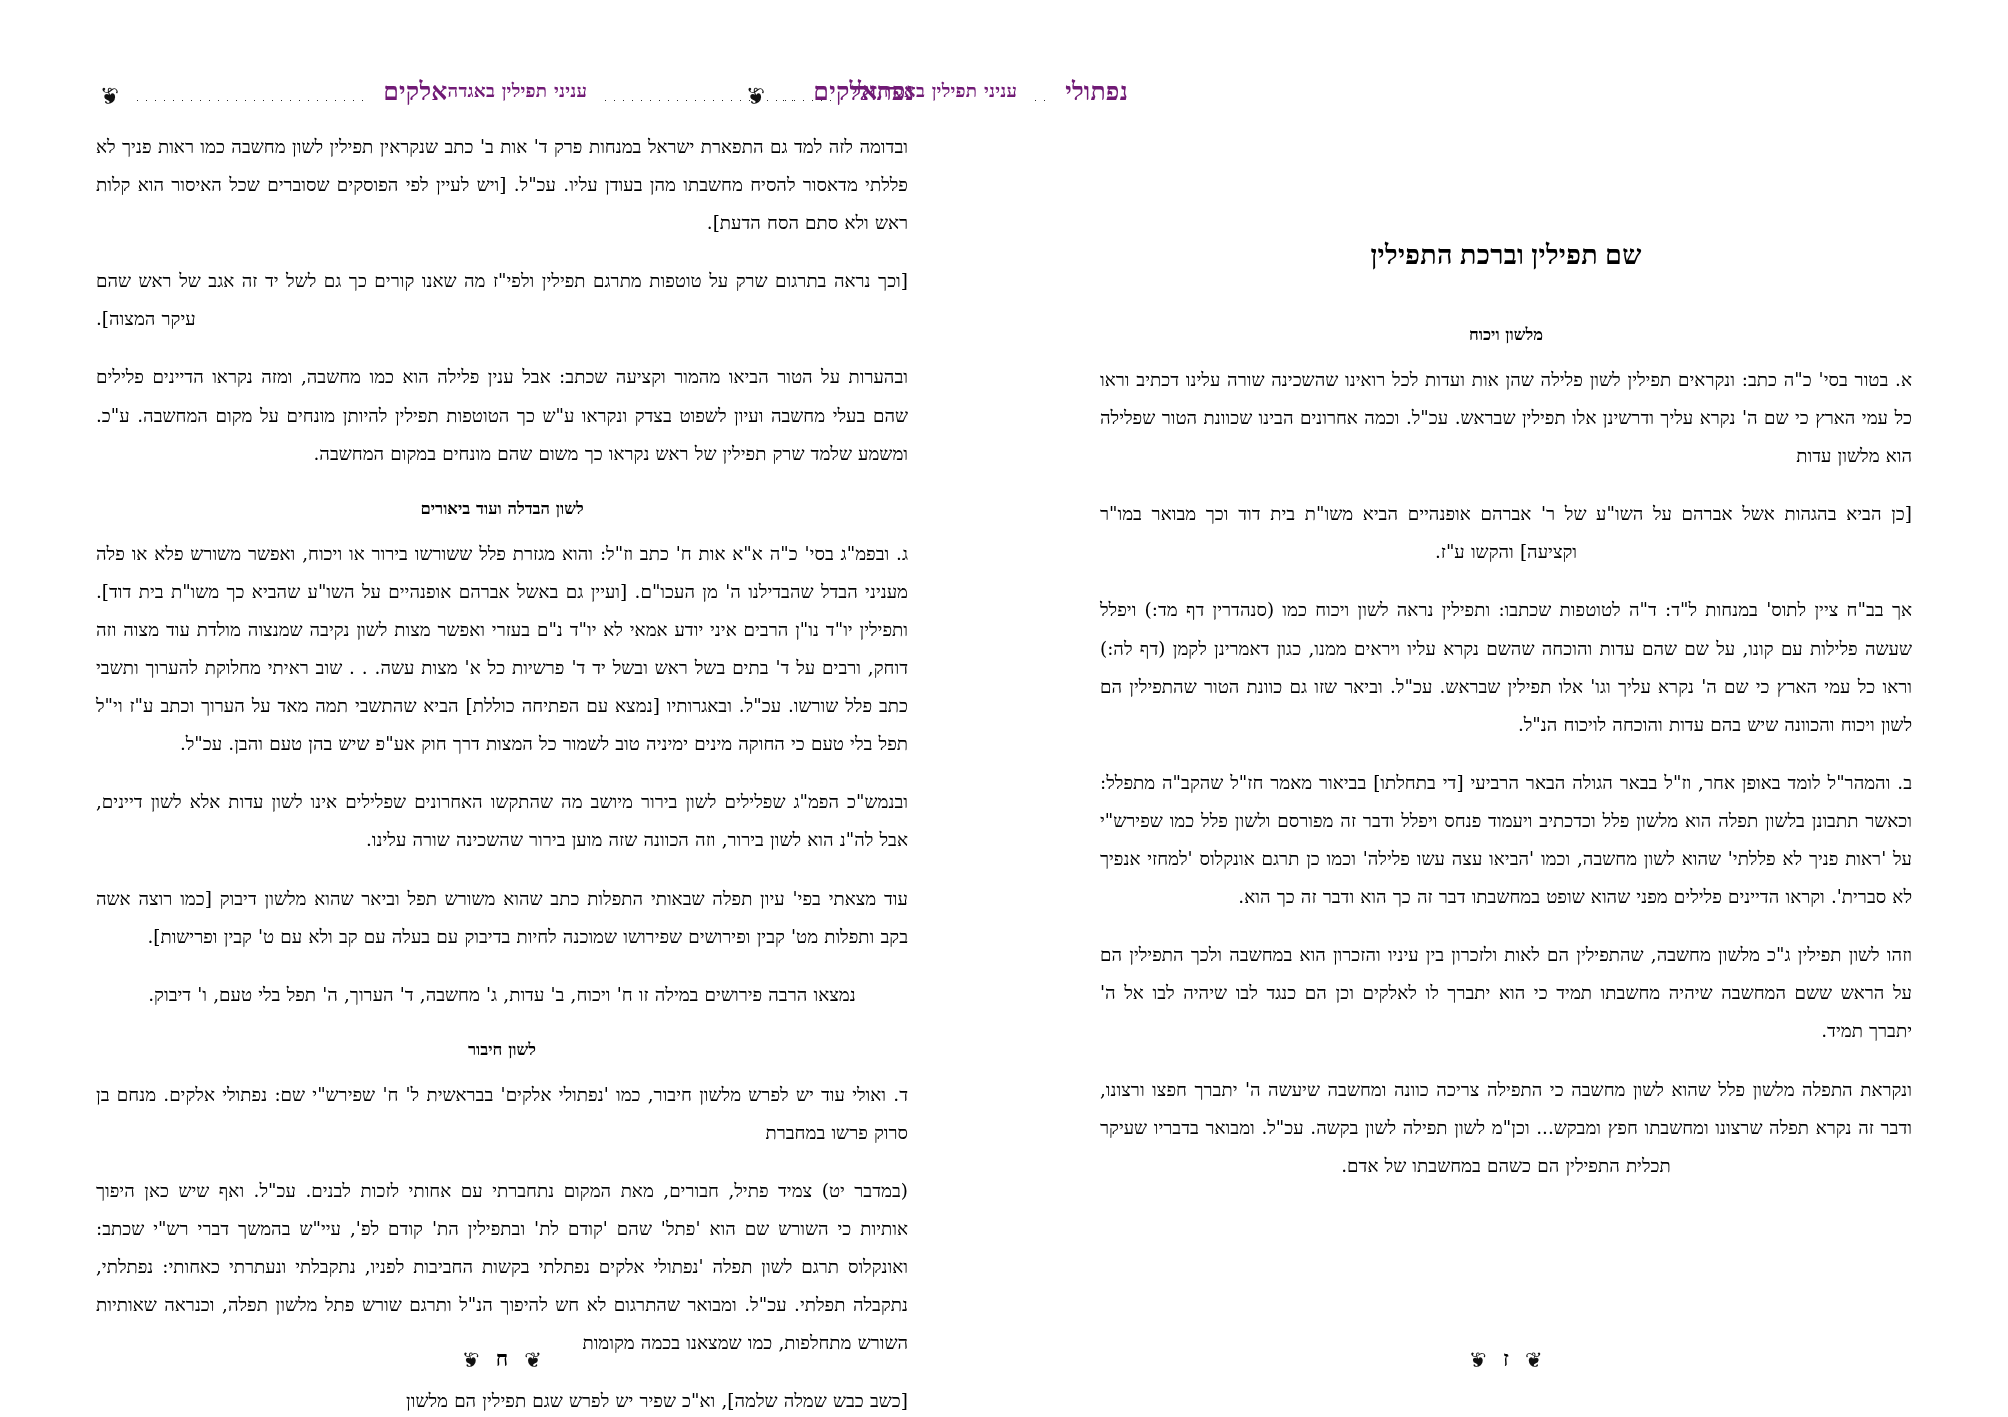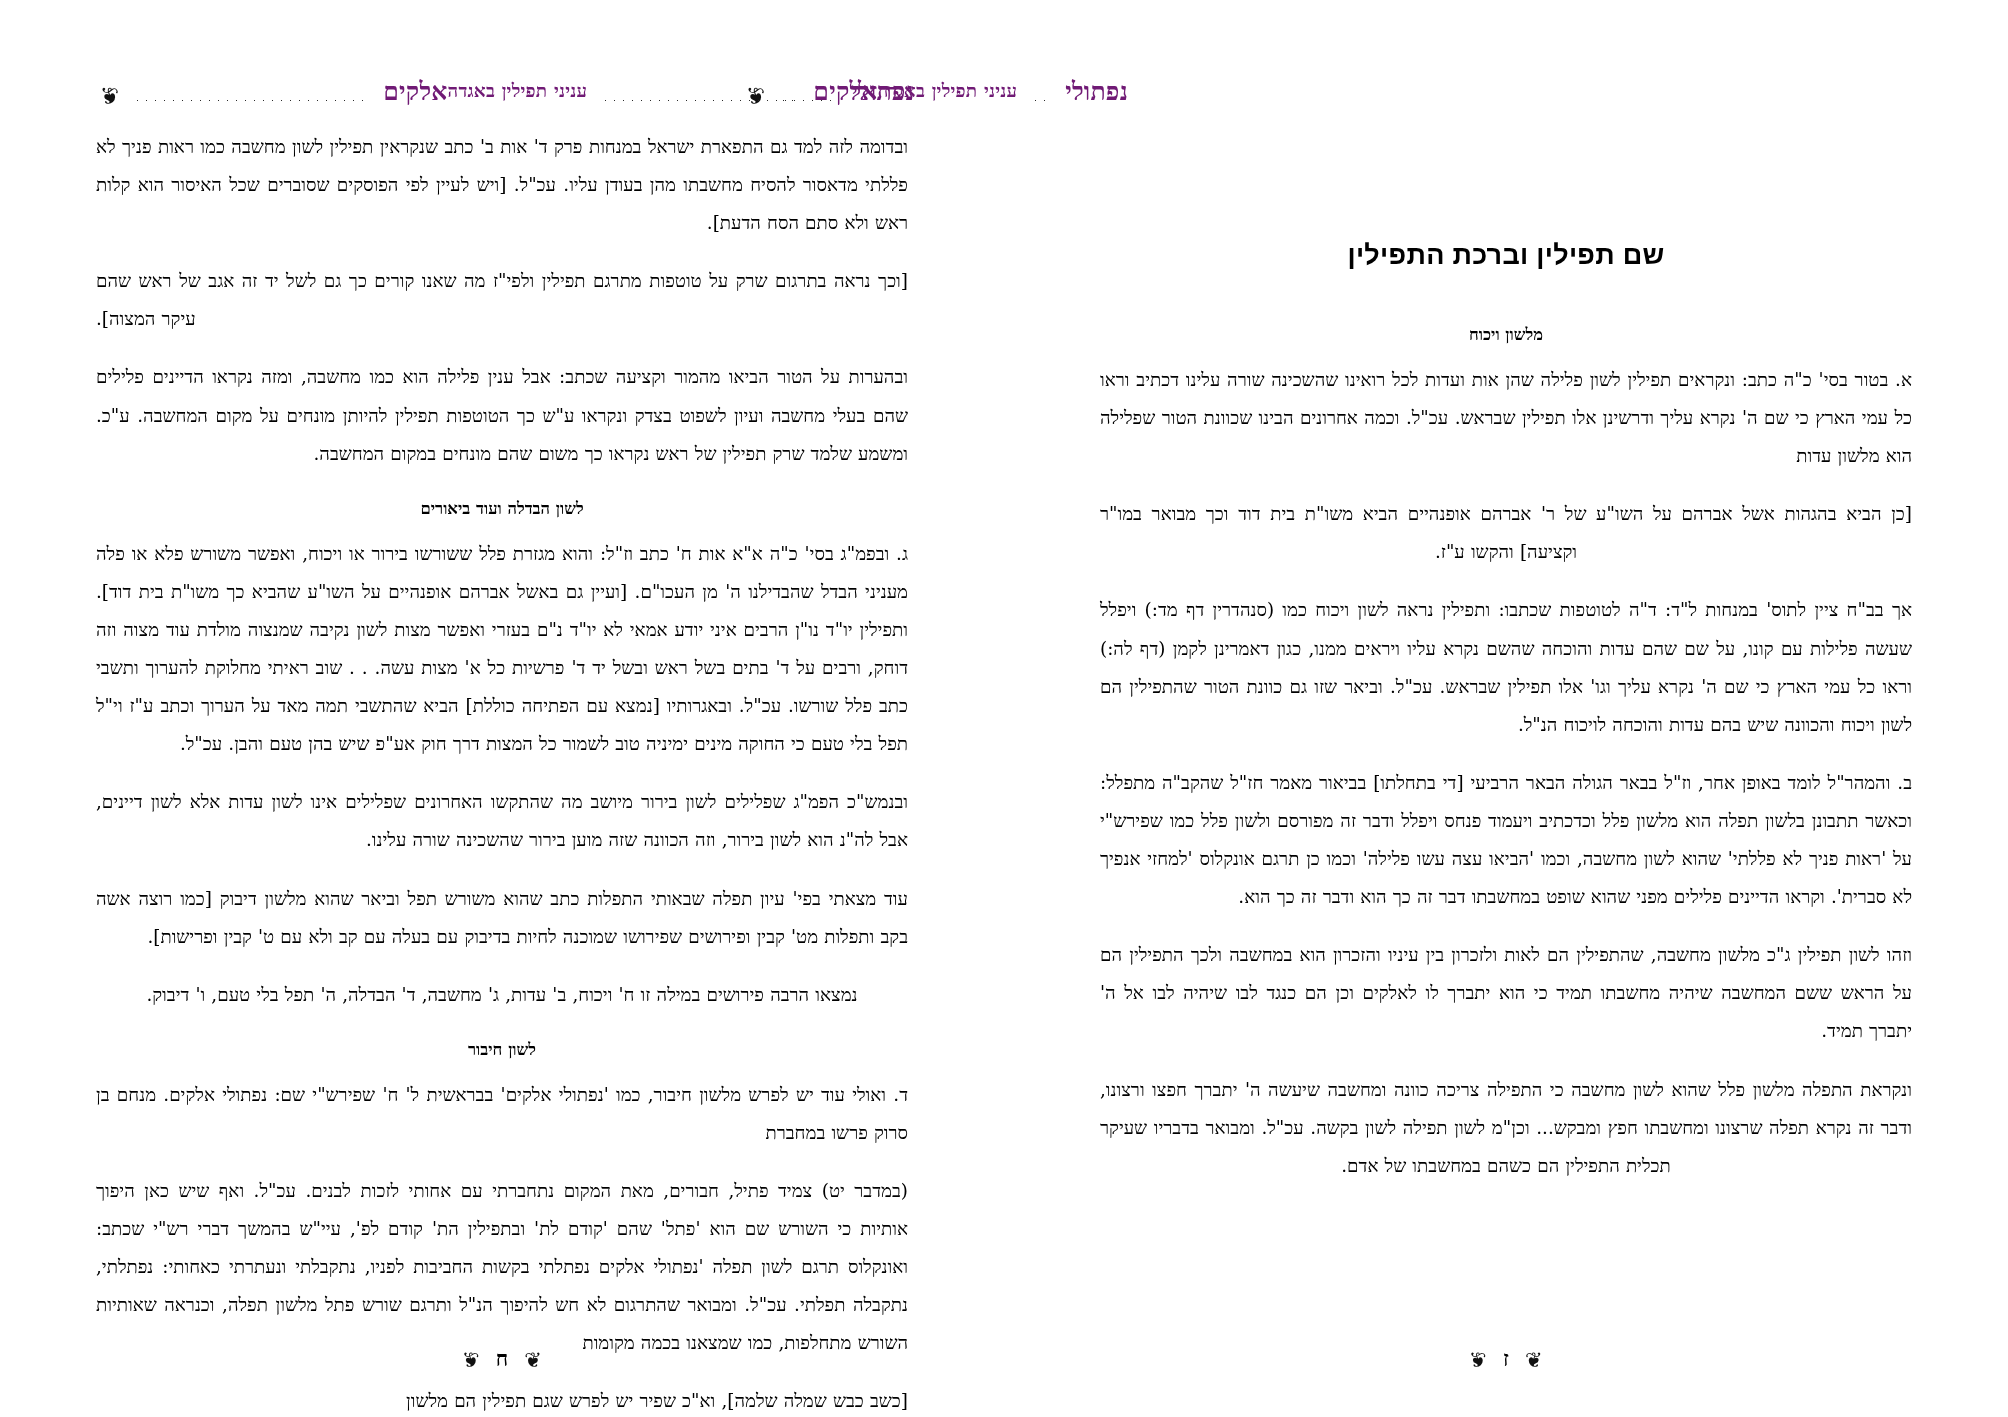--- a/index.html
+++ b/index.html
@@ -86,21 +86,21 @@
     display: inline-block;
     position: relative;
     top: 5px;
     color: #111;
     font-size: 23px;
     line-height: 1;
     transform: scaleX(-1);
   }
 
   .page-title {
-    font-family: Liberation Sans, sans-serif;
+    font-family: Liberation Serif, serif;
     font-weight: bold;
     font-size: 27px;
     text-align: center;
     margin: 0 0 54px 0;
     letter-spacing: 0.3px;
   }
 
   .sub {
     font-family: "DejaVu Serif", "Liberation Serif", serif;
     font-weight: bold;
@@ -263,21 +263,21 @@
 
         <p class="para">ובדומה לזה למד גם התפארת ישראל במנחות פרק ד' אות ב' כתב שנקראין תפילין לשון מחשבה כמו ראות פניך לא פללתי מדאסור להסיח מחשבתו מהן בעודן עליו. עכ"ל. [ויש לעיין לפי הפוסקים שסוברים שכל האיסור הוא קלות ראש ולא סתם הסח הדעת].</p>
         <p class="para note last-left">[וכך נראה בתרגום שרק על טוטפות מתרגם תפילין ולפי"ז מה שאנו קורים כך גם לשל יד זה אגב של ראש שהם עיקר המצוה].</p>
         <p class="para">ובהערות על הטור הביאו מהמור וקציעה שכתב: אבל ענין פלילה הוא כמו מחשבה, ומזה נקראו הדיינים פלילים שהם בעלי מחשבה ועיון לשפוט בצדק ונקראו ע"ש כך הטוטפות תפילין להיותן מונחים על מקום המחשבה. ע"כ. ומשמע שלמד שרק תפילין של ראש נקראו כך משום שהם מונחים במקום המחשבה.</p>
 
         <h3 class="sub2">לשון הבדלה ועוד ביאורים</h3>
 
         <p class="para">ג. ובפמ"ג בסי' כ"ה א"א אות ח' כתב וז"ל: והוא מגזרת פלל ששורשו בירור או ויכוח, ואפשר משורש פלא או פלה מעניני הבדל שהבדילנו ה' מן העכו"ם. [ועיין גם באשל אברהם אופנהיים על השו"ע שהביא כך משו"ת בית דוד]. ותפילין יו"ד נו"ן הרבים איני יודע אמאי לא יו"ד נ"ם בעזרי ואפשר מצות לשון נקיבה שמנצוה מולדת עוד מצוה וזה דוחק, ורבים על ד' בתים בשל ראש ובשל יד ד' פרשיות כל א' מצות עשה. . . שוב ראיתי מחלוקת להערוך ותשבי כתב פלל שורשו. עכ"ל. ובאגרותיו [נמצא עם הפתיחה כוללת] הביא שהתשבי תמה מאד על הערוך וכתב ע"ז וי"ל תפל בלי טעם כי החוקה מינים ימיניה טוב לשמור כל המצות דרך חוק אע"פ שיש בהן טעם והבן. עכ"ל.</p>
         <p class="para">ובנמש"כ הפמ"ג שפלילים לשון בירור מיושב מה שהתקשו האחרונים שפלילים אינו לשון עדות אלא לשון דיינים, אבל לה"נ הוא לשון בירור, וזה הכוונה שזה מוען בירור שהשכינה שורה עלינו.</p>
         <p class="para">עוד מצאתי בפי' עיון תפלה שבאותי התפלות כתב שהוא משורש תפל וביאר שהוא מלשון דיבוק [כמו רוצה אשה בקב ותפלות מט' קבין ופירושים שפירושו שמוכנה לחיות בדיבוק עם בעלה עם קב ולא עם ט' קבין ופרישות].</p>
-        <p class="para last-center">נמצאו הרבה פירושים במילה זו ח' ויכוח, ב' עדות, ג' מחשבה, ד' הבדלה, ה' תפל בלי טעם, ו' דיבוק.</p>
+        <p class="para last-center">נמצאו הרבה פירושים במילה זו ח' ויכוח, ב' עדות, ג' מחשבה, ד' הערוך, ה' תפל בלי טעם, ו' דיבוק.</p>
 
         <h3 class="sub2">לשון חיבור</h3>
 
         <p class="para">ד. ואולי עוד יש לפרש מלשון חיבור, כמו 'נפתולי אלקים' בבראשית ל' ח' שפירש"י שם: נפתולי אלקים. מנחם בן סרוק פרשו במחברת</p>
         <p class="para">(במדבר יט) צמיד פתיל, חבורים, מאת המקום נתחברתי עם אחותי לזכות לבנים. עכ"ל. ואף שיש כאן היפוך אותיות כי השורש שם הוא 'פתל' שהם 'קודם לת' ובתפילין הת' קודם לפ', עיי"ש בהמשך דברי רש"י שכתב: ואונקלוס תרגם לשון תפלה 'נפתולי אלקים נפתלתי בקשות החביבות לפניו, נתקבלתי ונעתרתי כאחותי: נפתלתי, נתקבלה תפלתי. עכ"ל. ומבואר שהתרגום לא חש להיפוך הנ"ל ותרגם שורש פתל מלשון תפלה, וכנראה שאותיות השורש מתחלפות, כמו שמצאנו בכמה מקומות</p>
         <p class="para">[כשב כבש שמלה שלמה], וא"כ שפיר יש לפרש שגם תפילין הם מלשון</p>
 
       </div>
 
       <div class="footer">

